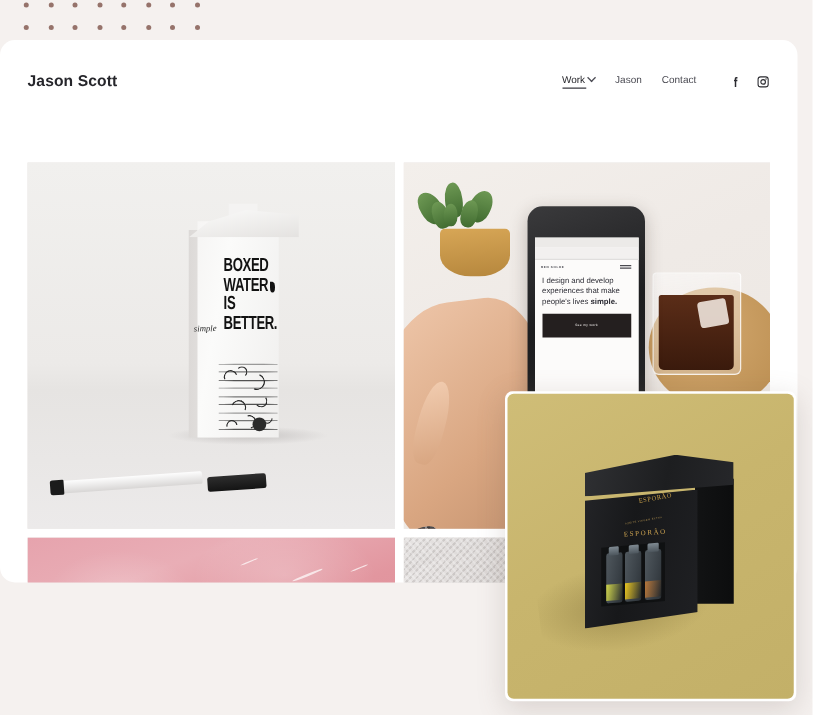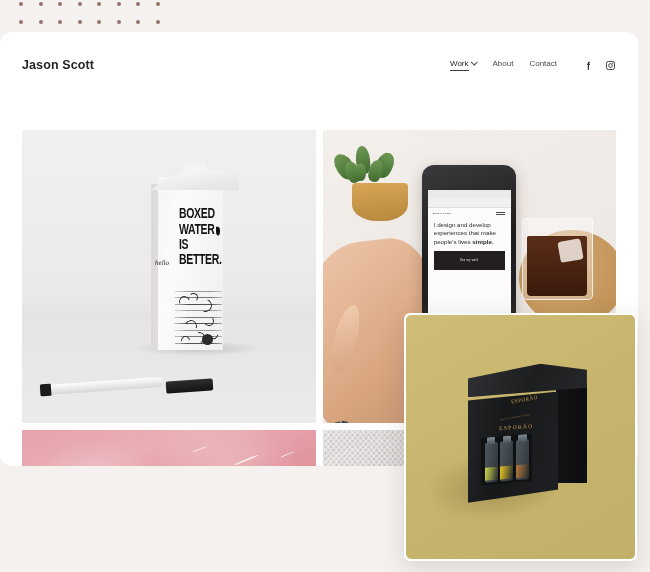--- a/index.html
+++ b/index.html
@@ -275,21 +275,21 @@
 
   <header id="site-header">
     <div id="brand-logo">Jason Scott</div>
 
     <nav id="main-nav">
       <a class="nav-link active" href="#">
         <span>Work</span>
         <span class="chev"></span>
       </a>
       <a class="nav-link" href="#">
-        <span>About</span>
+        <span>Jason</span>
       </a>
       <a class="nav-link" href="#">
         <span>Contact</span>
       </a>
 
       <div id="social-links">
         <a href="#">
           <svg class="social-icon" viewBox="0 0 24 24">
             <path fill="#2b2b30" d="M15.2 8.3h-2.1V6.9c0-.6.4-.8.7-.8h1.4V3.6h-2c-2.2 0-2.7 1.7-2.7 2.8v1.9H9.2v2.6h1.3V21h2.6v-10.1h1.8l.3-2.6z"></path>
           </svg>
@@ -335,21 +335,21 @@
               <div class="sw" style="left: 52%; top: 18%; width: 13px; height: 13px; transform: rotate(156deg);"></div>
               <div class="sw" style="left: 22%; top: 52%; width: 12px; height: 12px; transform: rotate(66deg);"></div>
               <div class="sw" style="left: 62%; top: 46%; width: 10px; height: 10px; transform: rotate(186deg);"></div>
               <div class="sw" style="left: 40%; top: 72%; width: 11px; height: 11px; transform: rotate(120deg);"></div>
               <div class="sw" style="left: 12%; top: 78%; width: 9px; height: 9px; transform: rotate(36deg);"></div>
               <div class="sw" style="left: 74%; top: 70%; width: 8px; height: 8px; transform: rotate(222deg);"></div>
             </div>
           <div class="bw-badge"></div>
         </div>
         <div class="carton-top"></div>
-        <div class="bw-hello">hello</div>
+        <div class="bw-hello">simple</div>
       </div>
       <div class="pen">
           <div class="pen-tip"></div>
         </div>
       <div class="cap"></div>
     </a>
 
     <a class="tile" href="#">
       <div class="ph-bg"></div>
       <div class="succulent-pot">

